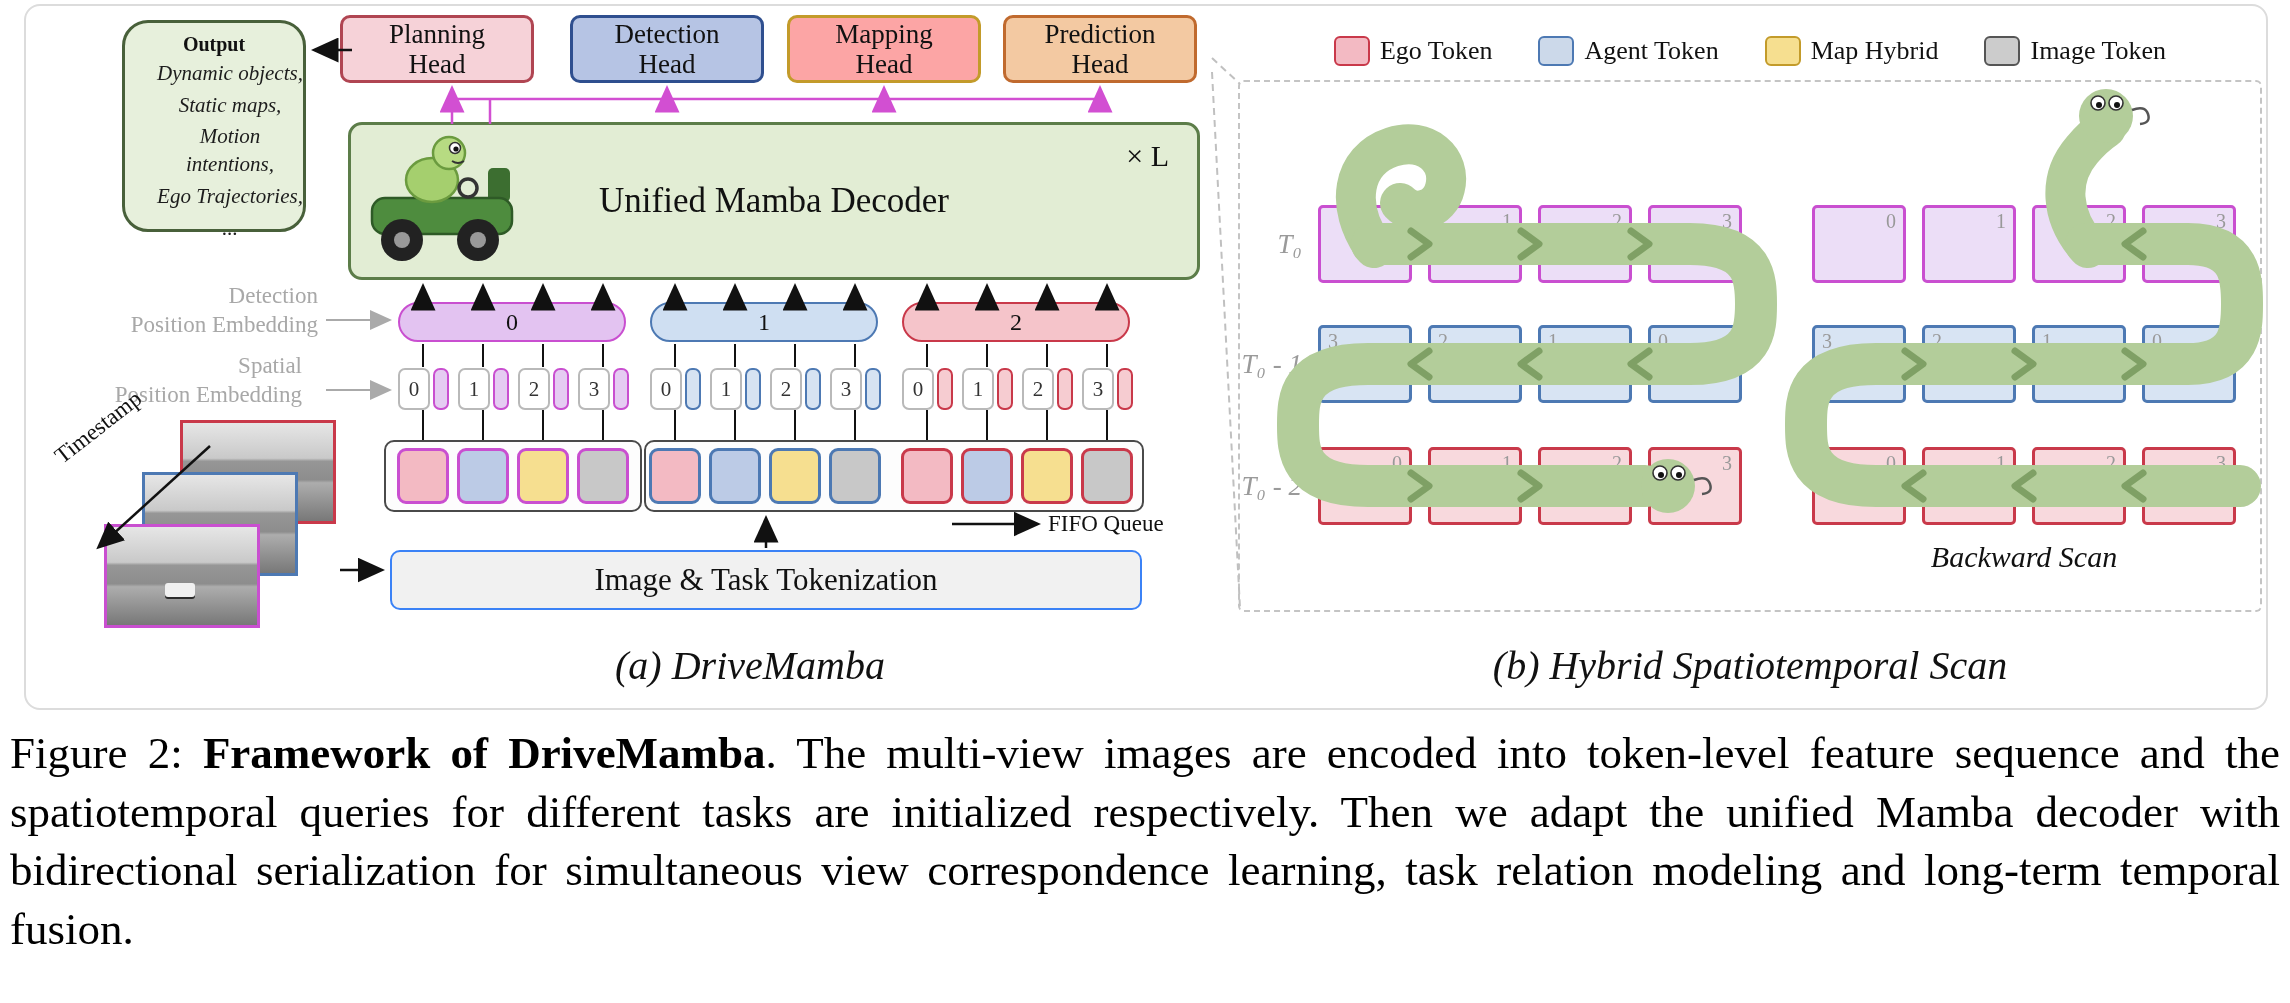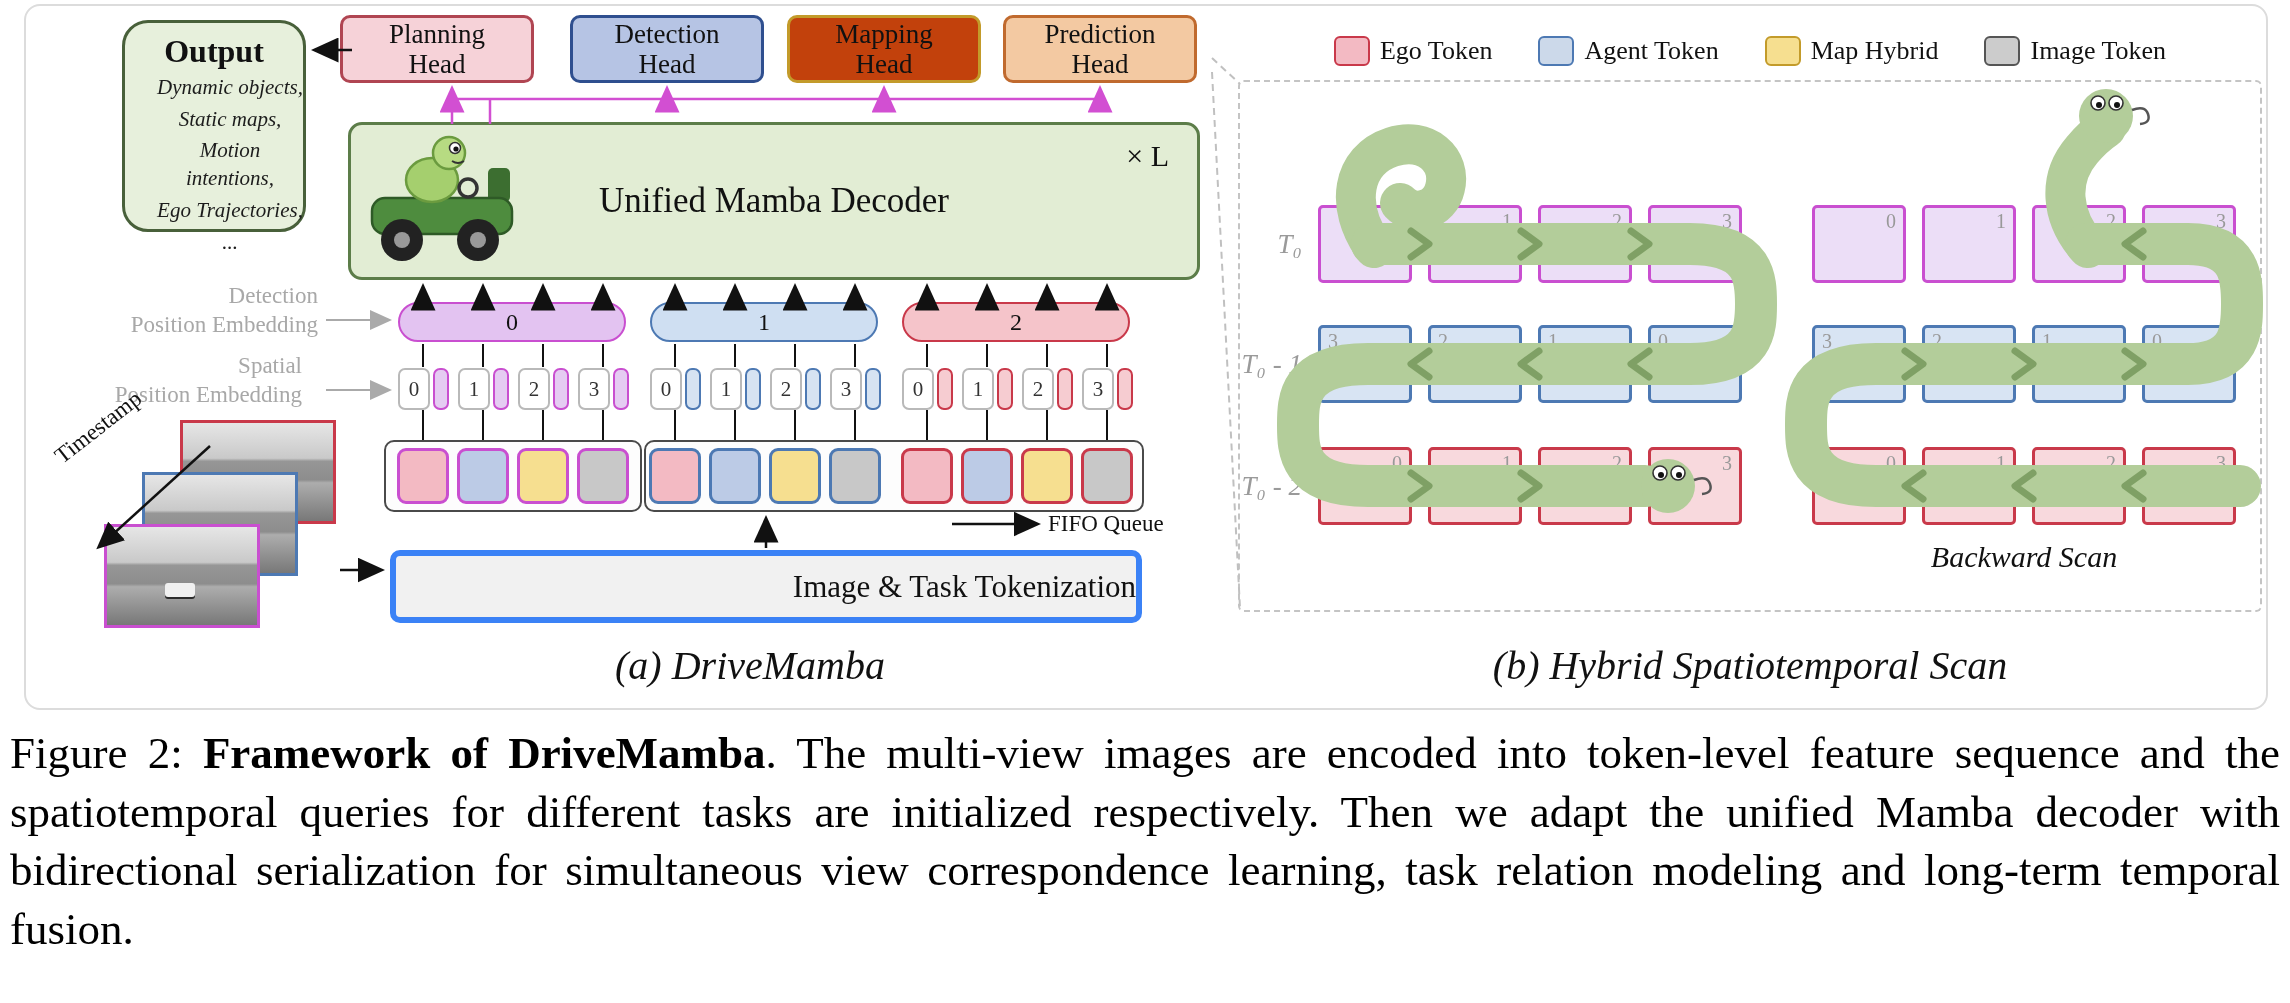--- a/index.html
+++ b/index.html
@@ -4,27 +4,27 @@
 <style>
   html,body{margin:0;padding:0;background:#fff;}
   .page{position:relative;width:2290px;height:1003px;background:#fff;overflow:hidden;
         font-family:"Liberation Serif",serif;color:#111;}
   .a{position:absolute;}
   .frame{border:2px solid #dcdcdc;border-radius:16px;}
 
   
   .output{width:184px;height:212px;background:#e7f0dc;border:3.5px solid #48603a;border-radius:26px;
           text-align:center;padding-top:10px;box-sizing:border-box;}
-  .output .t{font-weight:bold;font-size:32px;}
+  .output .t{font-weight:bold;font-size:20px;}
   .output .it{font-style:italic;font-size:21px;line-height:1.32;color:#1c1c1c;margin-top:4px;margin-left:32px;}
   .head{width:194px;height:68px;border-radius:10px;border:3px solid;display:flex;flex-direction:column;
         align-items:center;justify-content:center;font-size:27px;line-height:1.12;box-sizing:border-box;}
   .h-plan{background:#f6d2d8;border-color:#b04552;}
   .h-det{background:#b6c4e4;border-color:#2f4f8f;}
-  .h-map{background:#c2410c;border-color:#c39b2a;}
+  .h-map{background:#fca5a5;border-color:#c39b2a;}
   .h-pred{background:#f3c9a2;border-color:#c06a2e;}
   .decoder{width:852px;height:158px;background:#e2edd4;border:3px solid #5c7d49;border-radius:14px;box-sizing:border-box;}
   .decoder .lbl{position:absolute;left:0;right:0;top:56px;text-align:center;font-size:35px;}
   .decoder .xl{position:absolute;right:28px;top:14px;font-size:30px;}
   .glabel{color:#a8a8a8;font-size:23px;text-align:right;width:230px;line-height:1.25;}
   .pill{height:40px;width:228px;border-radius:20px;border:2.5px solid;display:flex;align-items:center;
         justify-content:center;font-size:24px;box-sizing:border-box;}
   .pl0{background:#e3c3f1;border-color:#c94fd0;}
   .pl1{background:#cfdff2;border-color:#4d79b3;}
   .pl2{background:#f5c4ca;border-color:#c9394a;}
@@ -32,22 +32,22 @@
   .ub{width:32px;background:#fff;border:2px solid #b9b9b9;border-radius:7px;font-size:21px;color:#333;
       display:flex;align-items:center;justify-content:center;box-sizing:border-box;}
   .up{width:16px;border-radius:7px;border:2px solid;box-sizing:border-box;}
   .up0{background:#e5ccf2;border-color:#c94fd0;}
   .up1{background:#d6e3f2;border-color:#4d79b3;}
   .up2{background:#f6ccd1;border-color:#c9394a;}
   .cont{height:72px;background:#fdfdfd;border:2.5px solid #4a4a4a;border-radius:10px;box-sizing:border-box;}
   .btok{width:52px;height:56px;border-radius:9px;border:3px solid;box-sizing:border-box;}
   .f-ego{background:#f3bac3;} .f-agent{background:#bccbe6;} .f-map{background:#f6df90;} .f-img{background:#c8c8c8;}
   .bp{border-color:#c94fd0;} .bb{border-color:#4d79b3;} .br{border-color:#c9394a;}
-  .tokz{width:752px;height:73px;background:#f1f1f1;border:6px solid #3b82f6;border-radius:10px;
-        display:flex;align-items:center;justify-content:flex-end;font-size:31px;box-sizing:border-box;}
+  .tokz{width:752px;height:60px;background:#f1f1f1;border:2px solid #3b82f6;border-radius:10px;
+        display:flex;align-items:center;justify-content:center;font-size:31px;box-sizing:border-box;}
   .fifo{font-size:23px;}
   .cap{font-style:italic;font-size:40px;text-align:center;}
   .thumb{width:150px;height:98px;border:3.5px solid;box-sizing:content-box;overflow:hidden;
          background:linear-gradient(180deg,#e6e6e6 0%,#c9c9c9 36%,#969696 39%,#8d8d8d 58%,#adadad 61%,#787878 100%);}
   .thumb .car{position:absolute;left:58px;top:56px;width:30px;height:14px;background:#f0f0f0;border-radius:3px;
          box-shadow:0 2px 0 #2c2c2c;}
   .tb-red{border-color:#c9394a;} .tb-blue{border-color:#4d79b3;} .tb-mag{border-color:#c94fd0;}
   .tstamp{font-size:23px;transform:rotate(-38deg);transform-origin:left center;}
 
   

